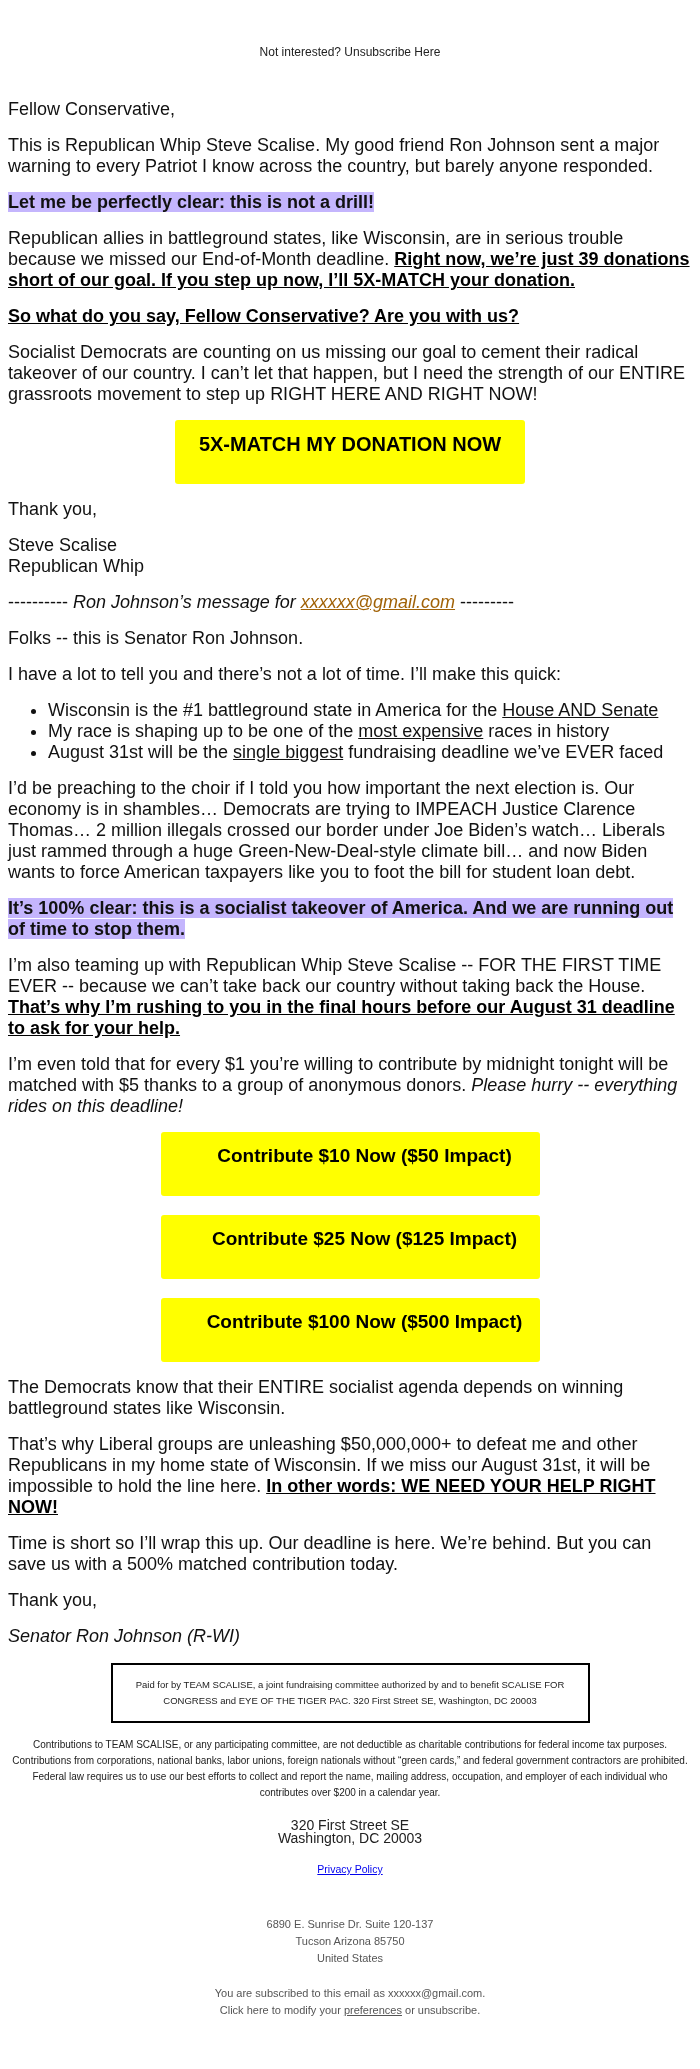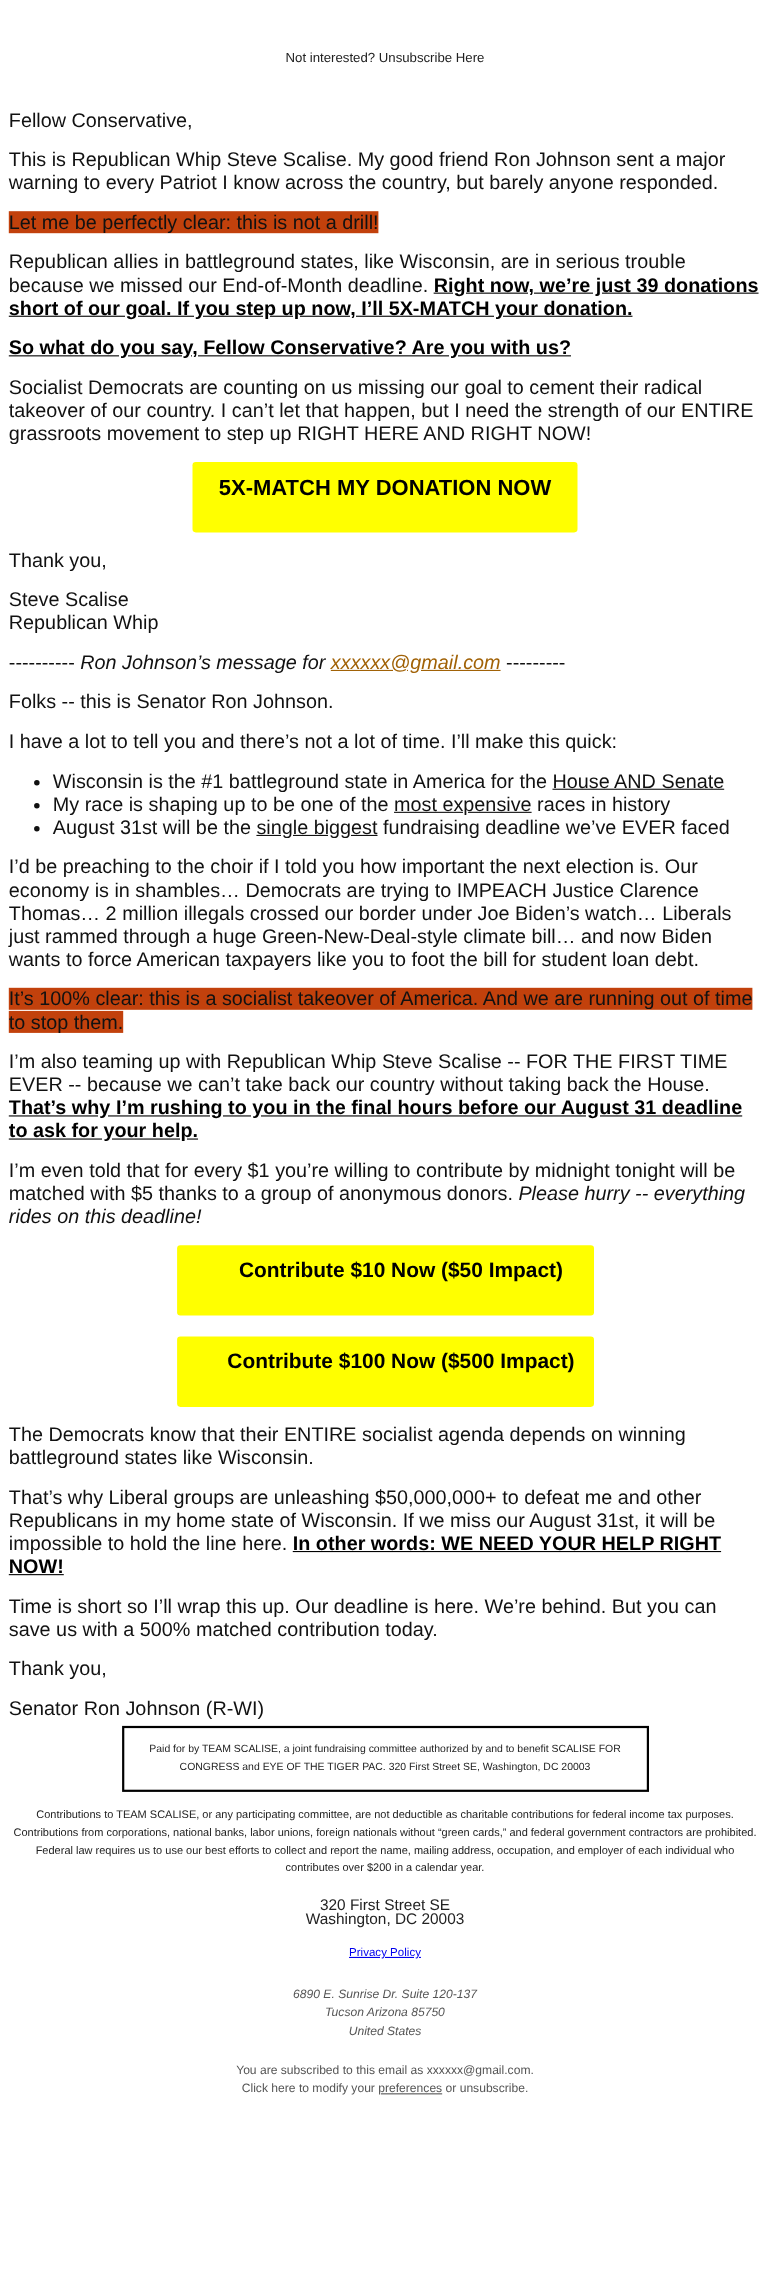--- a/index.html
+++ b/index.html
@@ -18,22 +18,22 @@
   }
   .topbar a { color: #222; text-decoration: none; }
   .main {
     padding: 0 8px;
     font-size: 18px;
     line-height: 21px;
   }
   .main p { margin: 0 0 15px 0; }
   .greeting { margin-top: 34px !important; }
   .hl {
-    background: #c2410c;
-    font-weight: normal;
+    background: #c4b5fd;
+    font-weight: bold;
   }
   a.blue { color: #000000; font-weight: bold; text-decoration: underline; }
   a.mail { color: #a16207; text-decoration: underline; }
   .u { text-decoration: underline; }
   .btn-wrap { text-align: center; margin: 0 0 15px 0; }
   .btn {
     display: inline-block;
     width: 350px;
     height: 64px;
     line-height: 48px;
@@ -49,38 +49,38 @@
   .contrib-list { text-align: center; margin: 4px 0 15px 0; }
   .contrib-list .btn { display: block; margin: 0 auto 19px auto; padding-left: 29px; }
   .contrib-list .btn:last-child { margin-bottom: 0; }
   ul.bullets { margin: 0 0 15px 0; padding-left: 40px; }
   ul.bullets li { margin: 0; }
   .sep { font-style: italic; }
   .sep .dash { font-style: normal; }
   .footer { text-align: center; }
   .disclaimer-box {
     width: 475px;
-    margin: 5px auto 0 auto;
+    margin: 16px auto 0 auto;
     border: 2px solid #000;
     font-size: 9.5px;
     line-height: 16px;
     color: #222;
     padding: 12px 0 12px 0;
     text-align: center;
   }
   .legal {
     font-size: 10px;
     line-height: 16px;
     color: #222;
     padding: 14px 10px 0 10px;
   }
   .addr1 { font-size: 14px; line-height: 13px; color: #222; margin-top: 18px; }
   .privacy { margin-top: 18px; font-size: 10.5px; }
   .privacy a { color: #0000ee; text-decoration: underline; }
-  .addr2 { margin-top: 24px; font-size: 11px; line-height: 17px; color: #555; font-style: italic; }
+  .addr2 { margin-top: 41px; font-size: 11px; line-height: 17px; color: #555; }
   .subinfo { margin-top: 18px; font-size: 11px; line-height: 17px; color: #555; padding-bottom: 6px; }
   .subinfo a { color: #555; text-decoration: underline; }
 </style>
 </head>
 <body>
 
 <div class="topbar">
   <a href="#">Not interested? Unsubscribe Here</a>
 </div>
 
@@ -123,30 +123,31 @@
   </p>
   <p>
     <span>I’m also teaming up with Republican Whip Steve Scalise -- FOR THE FIRST TIME EVER -- because we can’t take back our country without taking back the House. </span><a href="#" class="blue">That’s why I’m rushing to you in the final hours before our August 31 deadline to ask for your help.</a>
   </p>
   <p>
     <span>I’m even told that for every $1 you’re willing to contribute by midnight tonight will be matched with $5 thanks to a group of anonymous donors. </span><em>Please hurry -- everything rides on this deadline!</em>
   </p>
 
   <div class="contrib-list">
     <a href="#" class="btn">Contribute $10 Now ($50 Impact)</a>
+    <a href="#" class="btn">Contribute $25 Now ($125 Impact)</a>
     <a href="#" class="btn">Contribute $100 Now ($500 Impact)</a>
   </div>
 
   <p>The Democrats know that their ENTIRE socialist agenda depends on winning battleground states like Wisconsin.</p>
   <p>
     <span>That’s why Liberal groups are unleashing $50,000,000+ to defeat me and other Republicans in my home state of Wisconsin. If we miss our August 31st, it will be impossible to hold the line here. </span><a href="#" class="blue">In other words: WE NEED YOUR HELP RIGHT NOW!</a>
   </p>
   <p>Time is short so I’ll wrap this up. Our deadline is here. We’re behind. But you can save us with a 500% matched contribution today.</p>
   <p>Thank you,</p>
-  <p style="margin-bottom:0;">Senator Ron Johnson (R-WI)</p>
+  <p style="margin-bottom:0;font-style:italic;">Senator Ron Johnson (R-WI)</p>
 </div>
 
 <div class="footer">
   <div class="disclaimer-box">Paid for by TEAM SCALISE, a joint fundraising committee authorized by and to benefit SCALISE FOR CONGRESS and EYE OF THE TIGER PAC. 320 First Street SE, Washington, DC 20003</div>
   <div class="legal">Contributions to TEAM SCALISE, or any participating committee, are not deductible as charitable contributions for federal income tax purposes. Contributions from corporations, national banks, labor unions, foreign nationals without “green cards,” and federal government contractors are prohibited. Federal law requires us to use our best efforts to collect and report the name, mailing address, occupation, and employer of each individual who contributes over $200 in a calendar year.</div>
   <div class="addr1">
     <div>320 First Street SE</div>
     <div>Washington, DC 20003</div>
   </div>
   <div class="privacy">

